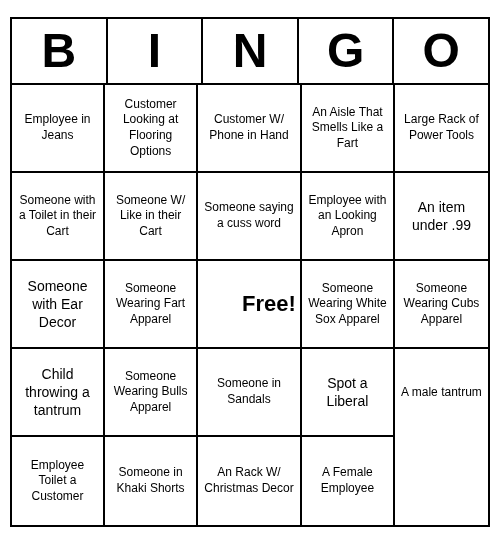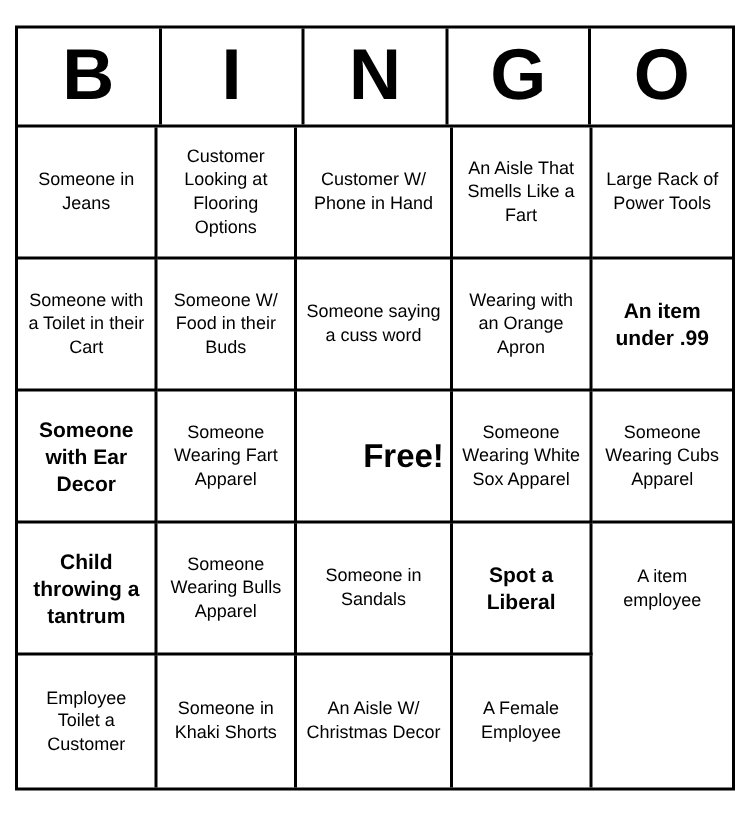--- a/index.html
+++ b/index.html
@@ -54,53 +54,53 @@
     .bingo-grid .bingo-cell:nth-last-child(-n+5) {
       border-bottom: none;
     }
     .free-cell {
       font-size: 22px;
       font-weight: bold;
       padding-left: 44px;
     }
     .bold-cell {
       font-size: 14px;
-      font-weight: bold;
+      font-weight: normal;
     }
   </style>
 </head>
 <body>
 
 <div class="bingo-card">
   <div class="bingo-header">
   <div class="bingo-header-cell">B</div>
       <div class="bingo-header-cell">I</div>
       <div class="bingo-header-cell">N</div>
       <div class="bingo-header-cell">G</div>
       <div class="bingo-header-cell">O</div>
     </div>
   <div class="bingo-grid">
-  <div class="bingo-cell">Someone in Jeans</div>
+  <div class="bingo-cell">Employee in Jeans</div>
       <div class="bingo-cell">Customer Looking at Flooring Options</div>
       <div class="bingo-cell">Customer W/ Phone in Hand</div>
       <div class="bingo-cell">An Aisle That Smells Like a Fart</div>
       <div class="bingo-cell">Large Rack of Power Tools</div>
       <div class="bingo-cell">Someone with a Toilet in their Cart</div>
-      <div class="bingo-cell">Someone W/ Food in their Buds</div>
+      <div class="bingo-cell">Someone W/ Like in their Cart</div>
       <div class="bingo-cell">Someone saying a cuss word</div>
-      <div class="bingo-cell">Wearing with an Orange Apron</div>
+      <div class="bingo-cell">Employee with an Looking Apron</div>
       <div class="bingo-cell bold-cell">An item under .99</div>
       <div class="bingo-cell bold-cell">Someone with Ear Decor</div>
       <div class="bingo-cell">Someone Wearing Fart Apparel</div>
       <div class="bingo-cell free-cell">Free!</div>
       <div class="bingo-cell">Someone Wearing White Sox Apparel</div>
       <div class="bingo-cell">Someone Wearing Cubs Apparel</div>
       <div class="bingo-cell bold-cell">Child throwing a tantrum</div>
       <div class="bingo-cell">Someone Wearing Bulls Apparel</div>
       <div class="bingo-cell">Someone in Sandals</div>
       <div class="bingo-cell bold-cell">Spot a Liberal</div>
-      <div class="bingo-cell">A item employee</div>
+      <div class="bingo-cell">A male tantrum</div>
       <div class="bingo-cell">Employee Toilet a Customer</div>
       <div class="bingo-cell">Someone in Khaki Shorts</div>
-      <div class="bingo-cell">An Aisle W/ Christmas Decor</div>
+      <div class="bingo-cell">An Rack W/ Christmas Decor</div>
       <div class="bingo-cell">A Female Employee</div>
     </div>
 </div>
 
 </body></html>

